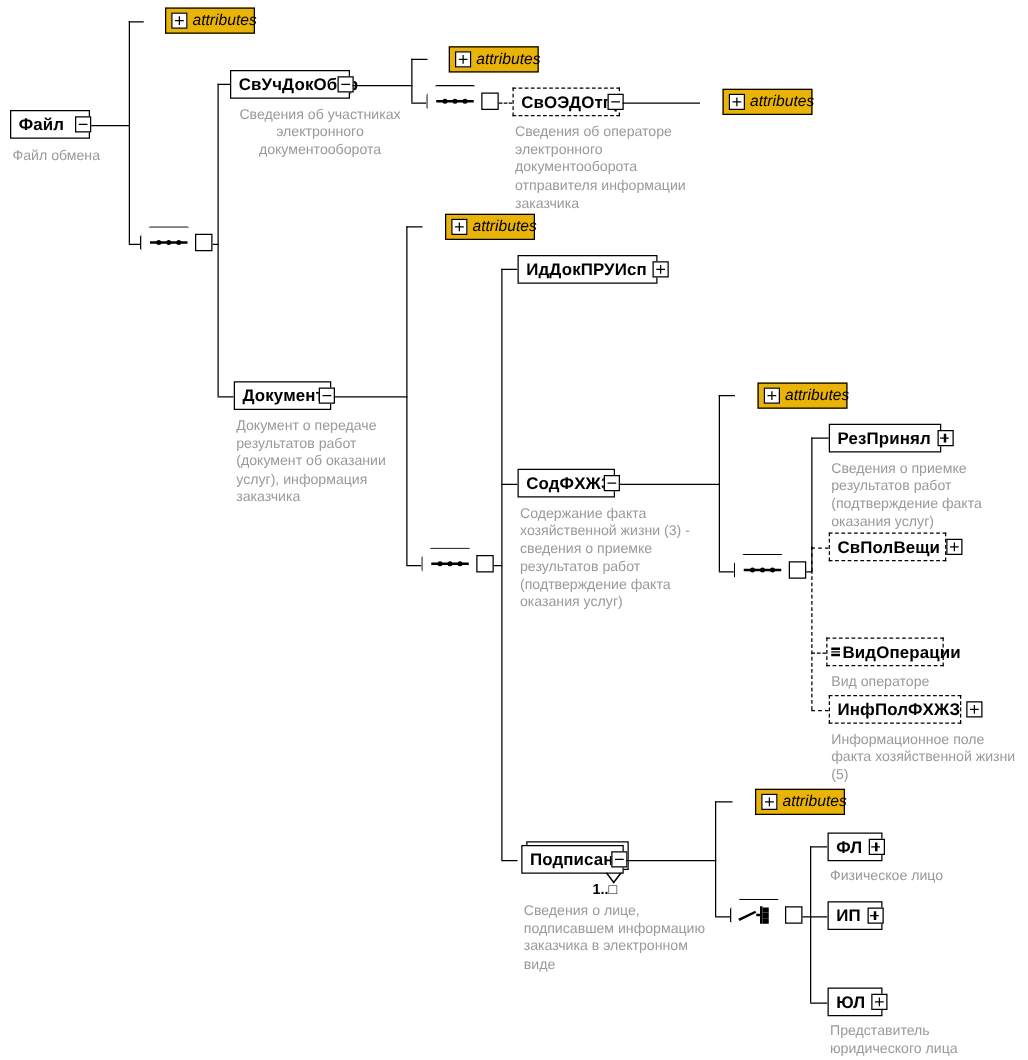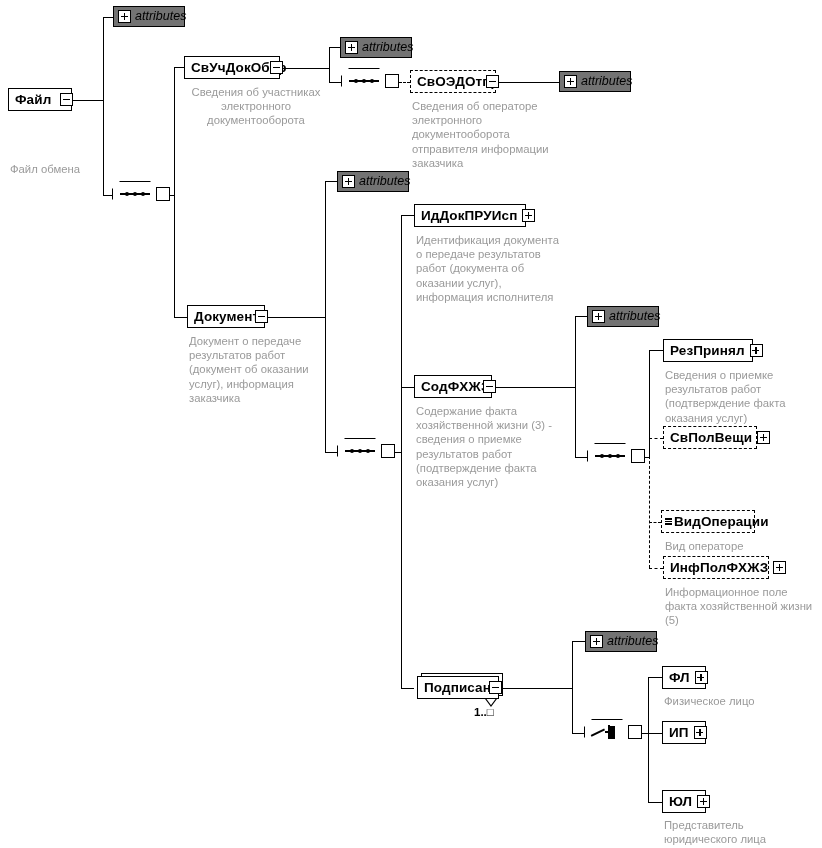--- a/index.html
+++ b/index.html
@@ -21,22 +21,22 @@
   .node.dashed{border:1.6px dashed #000;}
   .node::after{content:"";position:absolute;left:4px;top:100%;width:100%;height:4px;
                background:#b5b5b5;z-index:-1;}
   .node::before{content:"";position:absolute;left:100%;top:4px;width:4px;height:100%;
                background:#b5b5b5;z-index:-1;}
 
   
   .stack{position:absolute;box-sizing:border-box;background:#fff;border:1.6px solid #000;height:23px;}
 
   
-  .attrbox{position:absolute;box-sizing:border-box;background:#737373;border:1.3px solid #000;
-           height:21px;display:flex;align-items:center;padding:0 6px 0 4px;gap:4px;white-space:nowrap;}
+  .attrbox{position:absolute;box-sizing:border-box;background:#eab308;border:1.3px solid #000;
+           height:21px;display:flex;align-items:center;padding:0 6px 0 4px;gap:4px;white-space:nowrap;margin-left:19px;}
   .attrbox .lbl{font-size:12.5px;font-style:italic;color:#000;line-height:1;}
 
   
   .exp{display:inline-flex;align-items:center;justify-content:center;width:11px;height:11px;
        border:1.2px solid #000;background:#fff;position:relative;flex:0 0 auto;}
   .exp i{position:absolute;background:#000;}
   .exp i.hb{width:7px;height:1.3px;left:1.8px;top:4.6px;}
   .exp i.vb{height:7px;width:1.3px;top:1.8px;left:4.6px;}
 
   
@@ -85,21 +85,21 @@
   <div class="ln v" style="left:174px;top:67px;height:250px;"></div>
   <div class="ln h" style="left:174px;top:67px;width:10px;"></div>
   <div class="ln h" style="left:174px;top:316.5px;width:13px;"></div>
 
   <div class="node" style="left:8px;top:88px;width:64px;">
     <span class="nm">Файл</span>
   </div>
   <div class="typesq" style="left:60px;top:93px;">
       <i></i>
     </div>
-  <div class="desc" style="left:10px;top:118px;width:150px;margin-top:44px;">Файл обмена</div>
+  <div class="desc" style="left:10px;top:118px;width:150px;">Файл обмена</div>
 
   <div class="attrbox" style="left:113px;top:6px;width:72px;">
     <span class="exp">
         <i class="hb"></i>
         <i class="vb"></i>
       </span>
     <span class="lbl">attributes</span>
   </div>
 
   <div class="comp" style="left:112px;top:181px;">
@@ -211,25 +211,20 @@
   <div class="ln h" style="left:401px;top:386.5px;width:13px;"></div>
   <div class="ln h" style="left:401px;top:687.5px;width:13px;"></div>
 
   <div class="node" style="left:414px;top:204px;width:112px;">
     <span class="nm">ИдДокПРУИсп</span>
     <span class="exp exp-r">
         <i class="hb"></i>
         <i class="vb"></i>
       </span>
   </div>
-  <div class="desc" style="left:416px;top:233px;width:180px;">Идентификация документа
-о передаче результатов
-работ (документа об
-оказании услуг),
-информация исполнителя</div>
 
   <div class="node" style="left:414px;top:375px;width:78px;">
     <span class="nm">СодФХЖЗ</span>
   </div>
   <div class="typesq" style="left:483px;top:380px;">
       <i></i>
     </div>
   <div class="desc" style="left:416px;top:404px;width:160px;">Содержание факта
 хозяйственной жизни (3) -
 сведения о приемке
@@ -315,20 +310,24 @@
   <div class="node" style="left:417px;top:676px;width:82px;">
     <span class="nm">Подписант</span>
   </div>
   <div class="typesq" style="left:489px;top:681px;">
       <i></i>
     </div>
   <svg style="position:absolute;left:484px;top:698px;width:16px;height:10px;">
     <polyline points="1,0 7,8 13,0" fill="none" stroke="#000" stroke-width="1.2"></polyline>
   </svg>
   <div class="occ" style="left:474px;top:706px;">1..□</div>
+  <div class="desc" style="left:419px;top:722px;width:160px;">Сведения о лице,
+подписавшем информацию
+заказчика в электронном
+виде</div>
 
   <div class="ln h" style="left:501px;top:687.5px;width:72px;"></div>
   <div class="ln v" style="left:572px;top:641px;height:92px;"></div>
   <div class="ln h" style="left:572px;top:641px;width:14px;"></div>
   <div class="ln h" style="left:572px;top:732.5px;width:12px;"></div>
 
   <div class="attrbox" style="left:585px;top:631px;width:72px;">
     <span class="exp">
         <i class="hb"></i>
         <i class="vb"></i>

